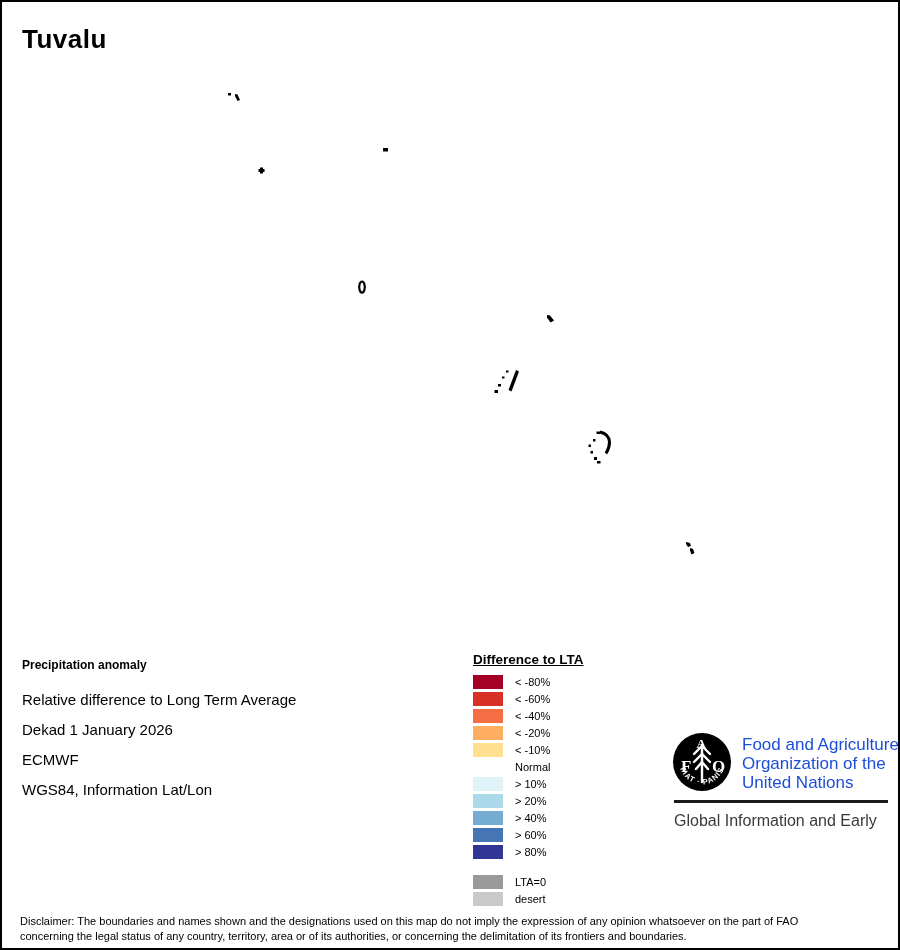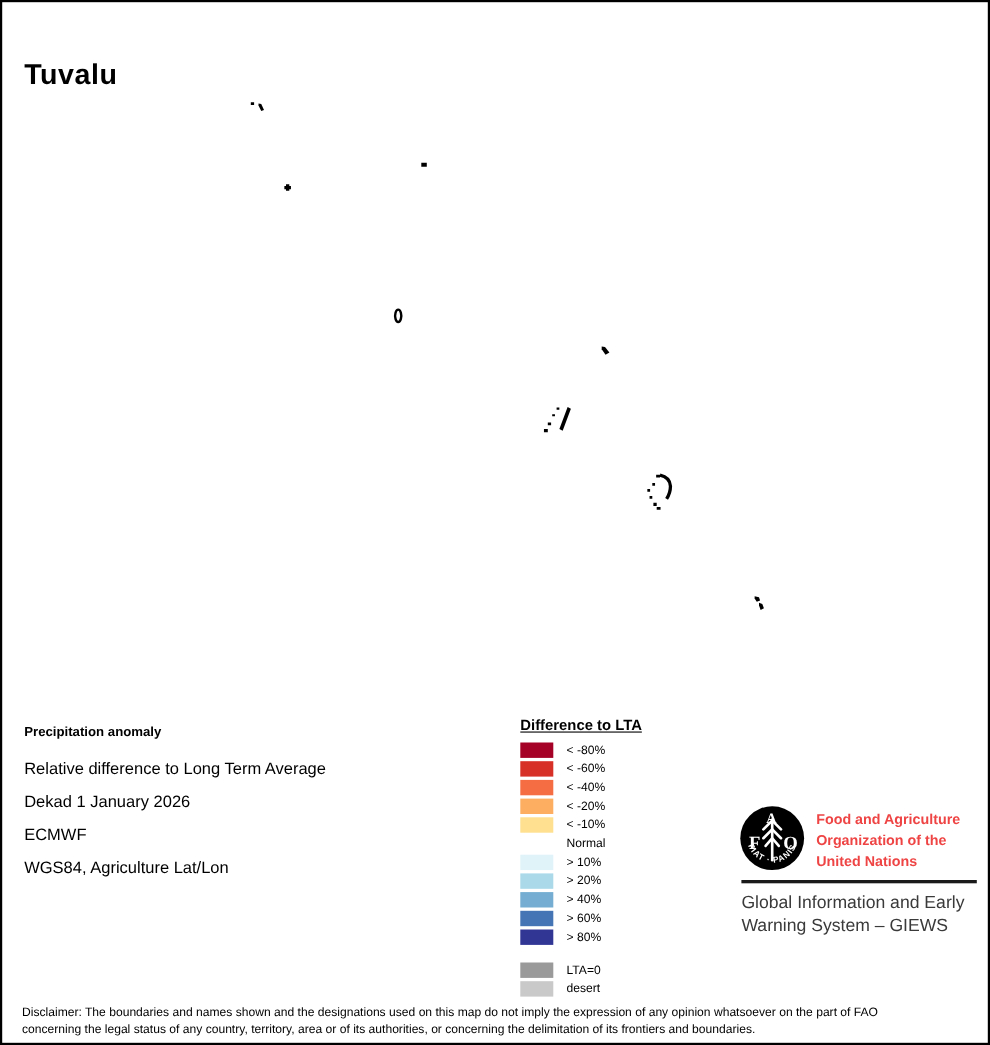--- a/index.html
+++ b/index.html
@@ -11,21 +11,20 @@
     font-family: "Liberation Sans", sans-serif;
     color: #000000;
     overflow: hidden;
   }
   .map-title {
     position: absolute;
     left: 20px; top: 22px;
     font-size: 26px;
     font-weight: bold;
     letter-spacing: 0.5px;
-    margin-top: 28px;
   }
   #map-islands {
     position: absolute;
     left: 0; top: 0;
     width: 900px; height: 950px;
   }
   
   .info-block {
     position: absolute;
     left: 20px; top: 656px;
@@ -76,24 +75,24 @@
     left: 670px; top: 730px;
     width: 218px;
   }
   .fao-top { display: flex; align-items: flex-start; }
   .fao-logo { width: 60px; height: 60px; flex: 0 0 60px; }
   .fao-org {
     margin-left: 10px;
     margin-top: 3px;
   }
   .fao-org .fao-org-line {
-    font-size: 13px;
-    font-weight: bold;
+    font-size: 17px;
+    font-weight: normal;
     line-height: 19px;
-    color: #ef4444;
+    color: #1d4ed8;
     white-space: nowrap;
   }
   .fao-rule {
     margin-top: 8px;
     margin-left: 2px;
     width: 214px;
     height: 3px;
     background: #1a1a1a;
   }
   .fao-giews {
@@ -138,21 +137,21 @@
     <path d="M684,540 l4,1 l1,3 l-3,1 l-2,-3 z" fill="#000000"></path>
     <path d="M688,546 l3,1 l1.5,4 l-3,1.5 l-1.5,-4 z" fill="#000000"></path>
   </svg>
 
 <div class="info-block">
   <div class="info-heading">Precipitation anomaly</div>
   <div class="info-lines">
       <div class="info-line">Relative difference to Long Term Average</div>
       <div class="info-line">Dekad 1 January 2026</div>
       <div class="info-line">ECMWF</div>
-      <div class="info-line">WGS84, Agriculture Lat/Lon</div>
+      <div class="info-line">WGS84, Information Lat/Lon</div>
     </div>
 </div>
 
 <div class="legend">
   <div class="legend-title">Difference to LTA</div>
   <div>
       <div class="legend-row">
         <span class="legend-swatch" style="background: rgb(165, 0, 38);"></span>
         <span class="legend-label">&lt; -80%</span>
       </div>
@@ -232,20 +231,19 @@
     </svg>
     <div class="fao-org">
         <div class="fao-org-line">Food and Agriculture</div>
         <div class="fao-org-line">Organization of the</div>
         <div class="fao-org-line">United Nations</div>
       </div>
   </div>
   <div class="fao-rule"></div>
   <div class="fao-giews">
       <div class="giews-line">Global Information and Early</div>
-      <div class="giews-line">Warning System – GIEWS</div>
     </div>
 </div>
 
 <div class="disclaimer">
     <div class="disclaimer-line">Disclaimer: The boundaries and names shown and the designations used on this map do not imply the expression of any opinion whatsoever on the part of FAO</div>
     <div class="disclaimer-line">concerning the legal status of any country, territory, area or of its authorities, or concerning the delimitation of its frontiers and boundaries.</div>
   </div>
 
 </body></html>

